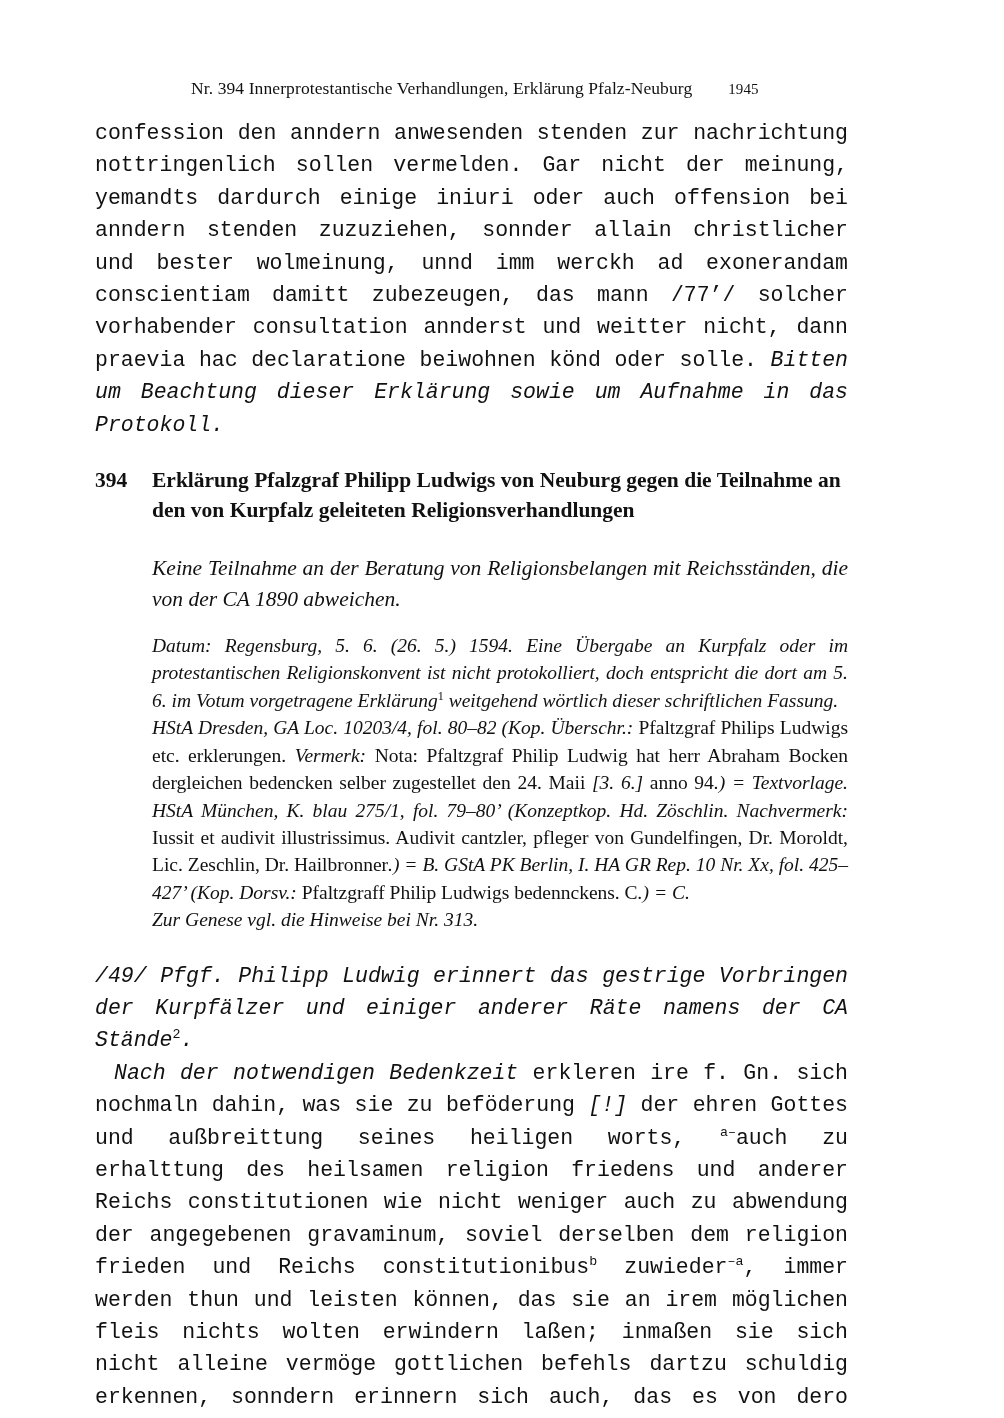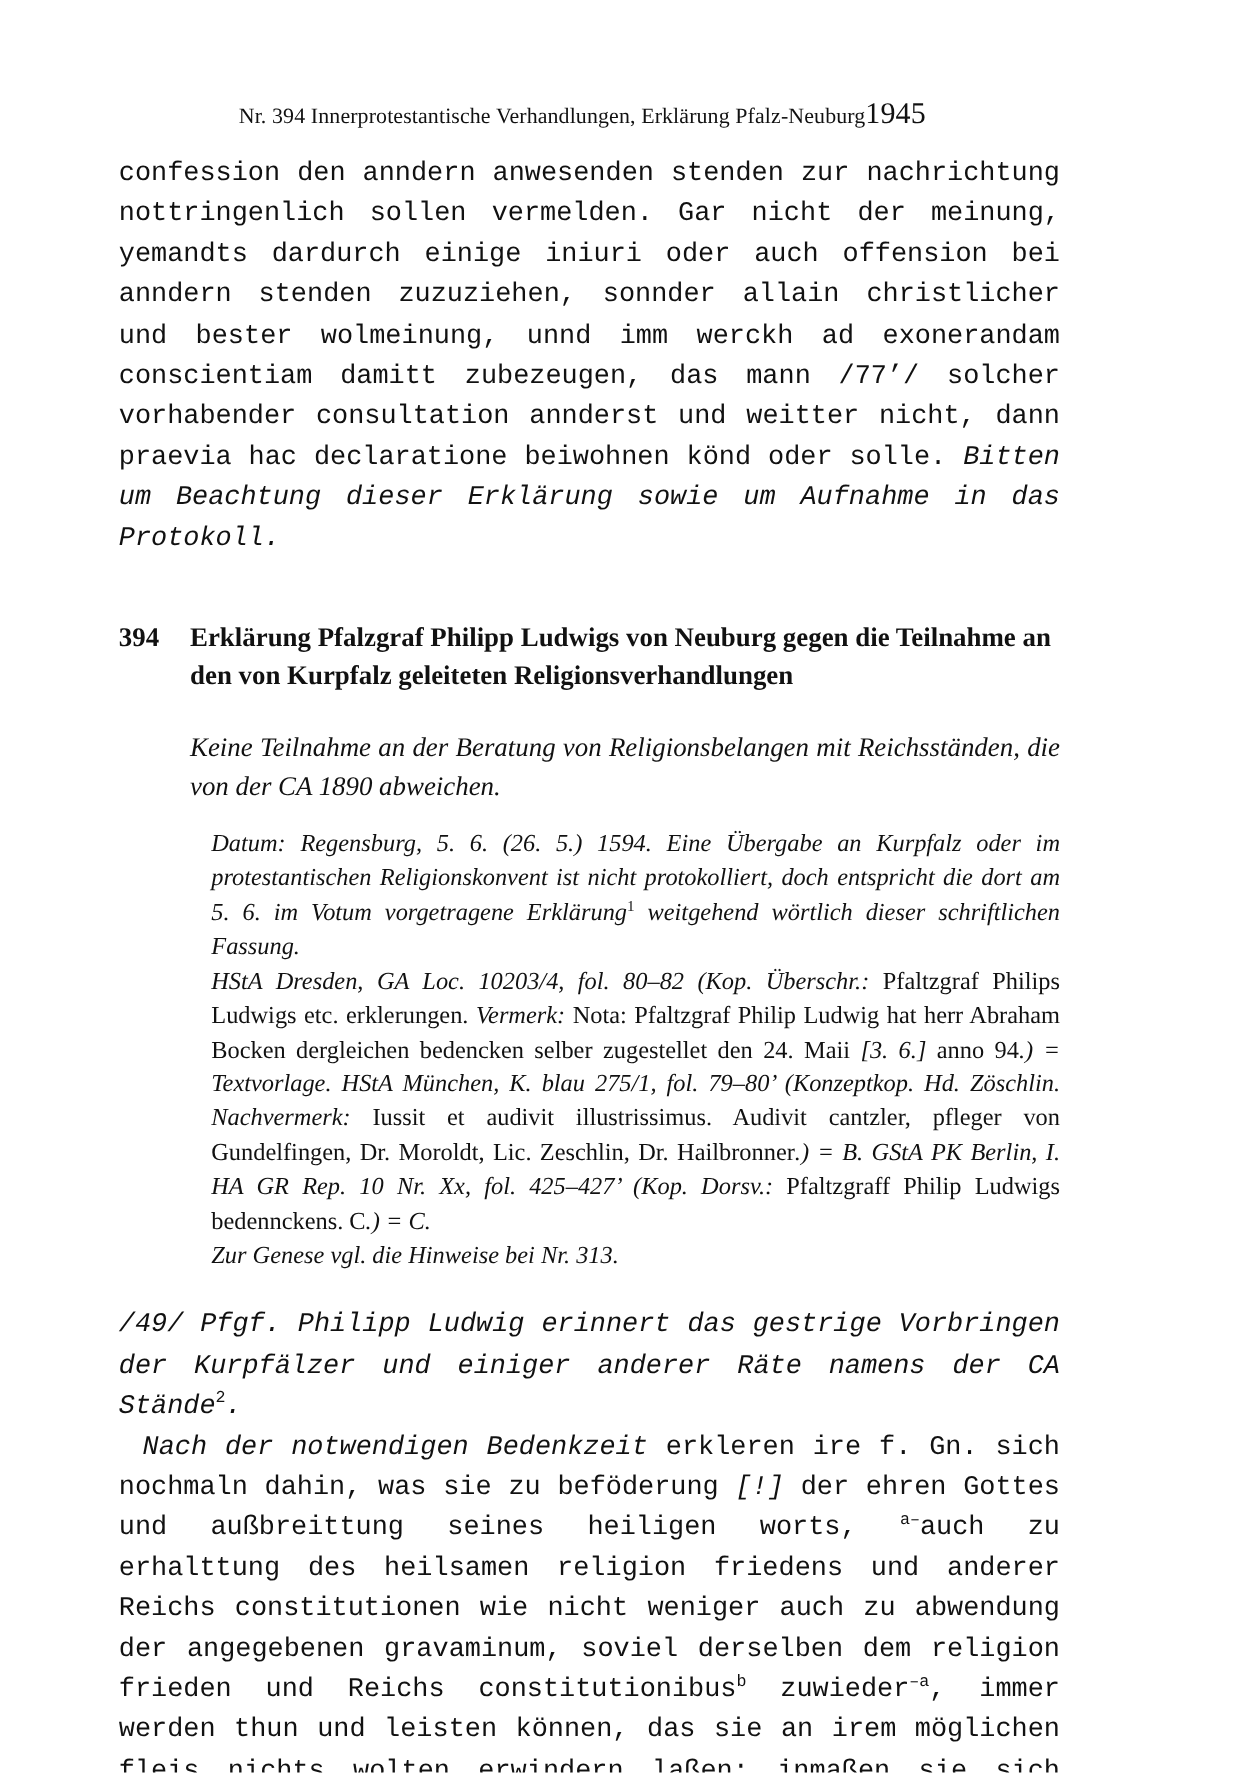--- a/index.html
+++ b/index.html
@@ -29,21 +29,22 @@
     align-items: baseline;
     justify-content: flex-start;
     padding-top: 78px;
     font-size: 17.5px;
     letter-spacing: 0.1px;
   }
   .runhead-title {
     padding-left: 96px;
   }
   .runhead-folio {
-    font-size: 24px;
+    font-size: 15px;
+    margin-left: 36px;
   }
 
   
   .body-para {
     margin: 0;
     font-size: 21.5px;
     line-height: 32.4px;
     text-align: justify;
     text-justify: inter-word;
     hyphens: manual;
@@ -54,21 +55,21 @@
   }
   .indent-first {
     text-indent: 19px;
   }
   .no-indent { text-indent: 0; }
   i, .it { font-style: italic; }
 
   
   .section-heading {
     display: flex;
-    margin-top: 48px;
+    margin-top: 24px;
     font-weight: bold;
     font-size: 21.5px;
     line-height: 30px;
   }
   .section-number {
     width: 57px;
     flex: 0 0 57px;
   }
   .section-title {
     flex: 1 1 auto;
@@ -77,21 +78,21 @@
   
   .regest {
     margin-left: 57px;
     margin-top: 28px;
     font-size: 21.5px;
     line-height: 31px;
     font-style: italic;
     text-align: justify;
   }
   .source-block {
-    margin-left: 74px;
+    margin-left: 57px;
     margin-top: 17px;
     font-size: 19.5px;
     line-height: 27.4px;
     text-align: justify;
   }
   .source-block p {
     margin: 0;
   }
   .source-block .rom { font-style: normal; }
 

